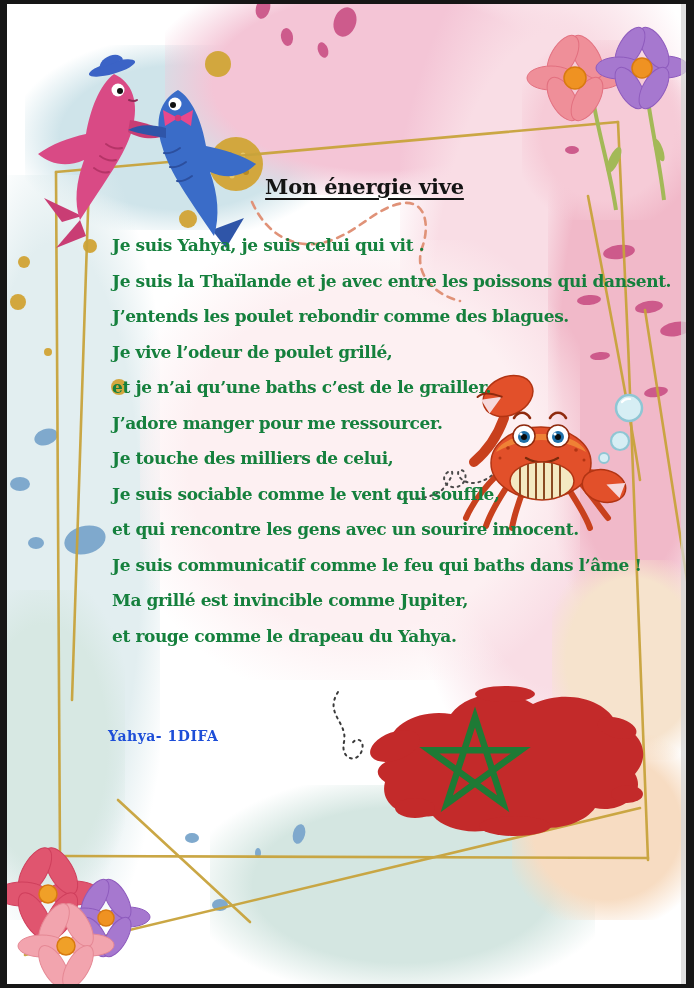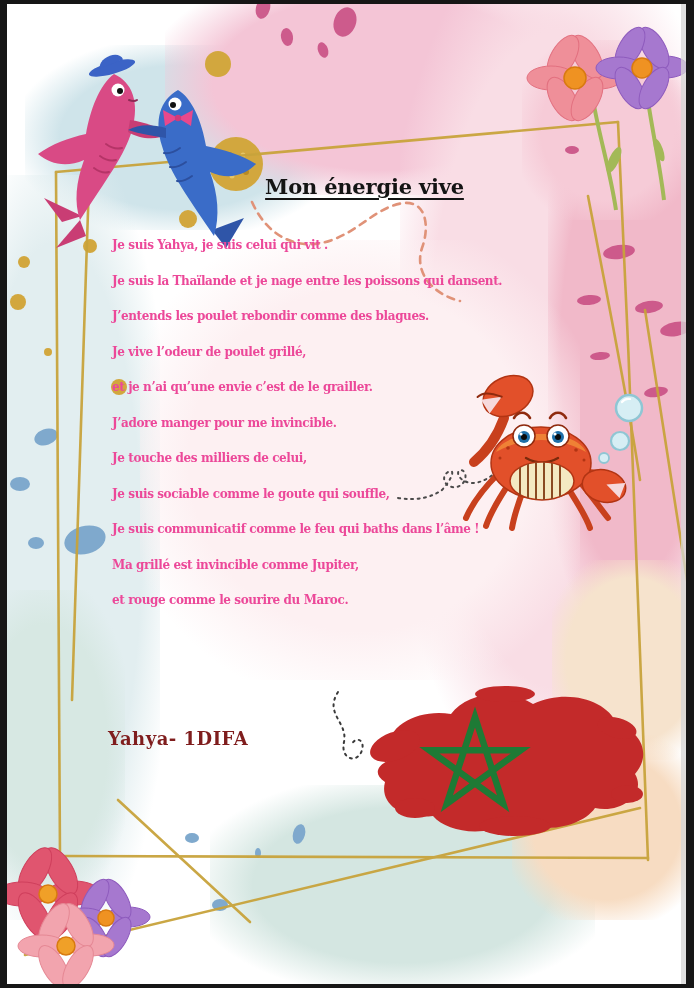--- a/index.html
+++ b/index.html
@@ -8,24 +8,24 @@
   
   .wash{position:absolute;pointer-events:none;z-index:1;}
   
   .edge{position:absolute;background:#161616;z-index:9;}
   .edge-gray{position:absolute;background:#d6d6d6;opacity:.75;z-index:8;}
   
   .title{position:absolute;left:112px;top:174px;width:505px;text-align:center;z-index:7;
          font-size:21px;font-weight:700;color:#141414;text-decoration:underline;
          text-underline-offset:4px;text-decoration-thickness:2px;letter-spacing:-0.2px;}
   .poem{position:absolute;left:112px;top:228px;z-index:7;}
-  .poem .line{height:35.5px;line-height:35.5px;font-size:12px;font-weight:700;color:#ec4899;
+  .poem .line{height:35.5px;line-height:35.5px;font-size:17px;font-weight:700;color:#15803d;
               letter-spacing:-0.4px;white-space:nowrap;}
-  .signature{position:absolute;left:108px;top:728px;z-index:7;font-size:18px;font-weight:700;
-             color:#7f1d1d;letter-spacing:.5px;}
+  .signature{position:absolute;left:108px;top:728px;z-index:7;font-size:14px;font-weight:700;
+             color:#1d4ed8;letter-spacing:.5px;}
   svg{display:block;}
   .illus{position:absolute;z-index:4;pointer-events:none;}
   .deco{position:absolute;left:0;top:0;z-index:2;pointer-events:none;}
   .deco2{position:absolute;left:0;top:0;z-index:3;pointer-events:none;}
 </style>
 </head>
 <body>
 
 <div class="stage">
 
@@ -258,30 +258,31 @@
         <ellipse cx="76" cy="131" rx="24" ry="11" transform="rotate(120 76 131)"></ellipse>
       </g>
       <circle cx="64" cy="110" r="9" fill="#f0a028" stroke="#d87a10" stroke-width="1.5"></circle>
     </g>
   </svg>
 
   <div class="title">Mon énergie vive</div>
 
   <div class="poem">
     <div class="line">Je suis Yahya, je suis celui qui vit .</div>
-    <div class="line">Je suis la Thaïlande et je nage entre les poissons qui dansent.</div>
+    <div class="line">Je suis la Thaïlande et je avec entre les poissons qui dansent.</div>
     <div class="line">J’entends les poulet rebondir comme des blagues.</div>
     <div class="line">Je vive l’odeur de poulet grillé,</div>
-    <div class="line">et je n’ai qu’une envie c’est de le grailler.</div>
-    <div class="line">J’adore manger pour me invincible.</div>
+    <div class="line">et je n’ai qu’une baths c’est de le grailler.</div>
+    <div class="line">J’adore manger pour me ressourcer.</div>
     <div class="line">Je touche des milliers de celui,</div>
-    <div class="line">Je suis sociable comme le goute qui souffle,</div>
+    <div class="line">Je suis sociable comme le vent qui souffle,</div>
+    <div class="line">et qui rencontre les gens avec un sourire innocent.</div>
     <div class="line">Je suis communicatif comme le feu qui baths dans l’âme !</div>
     <div class="line">Ma grillé est invincible comme Jupiter,</div>
-    <div class="line">et rouge comme le sourire du Maroc.</div>
+    <div class="line">et rouge comme le drapeau du Yahya.</div>
   </div>
 
   <div class="signature">Yahya- 1DIFA</div>
 
   <div class="edge-gray" style="right:8px;top:0;width:5px;height:988px;"></div>
   <div class="edge" style="left:0;top:0;width:694px;height:4px;"></div>
   <div class="edge" style="left:0;bottom:0;width:694px;height:4px;"></div>
   <div class="edge" style="left:0;top:0;width:7px;height:988px;"></div>
   <div class="edge" style="right:0;top:0;width:8px;height:988px;"></div>
 

